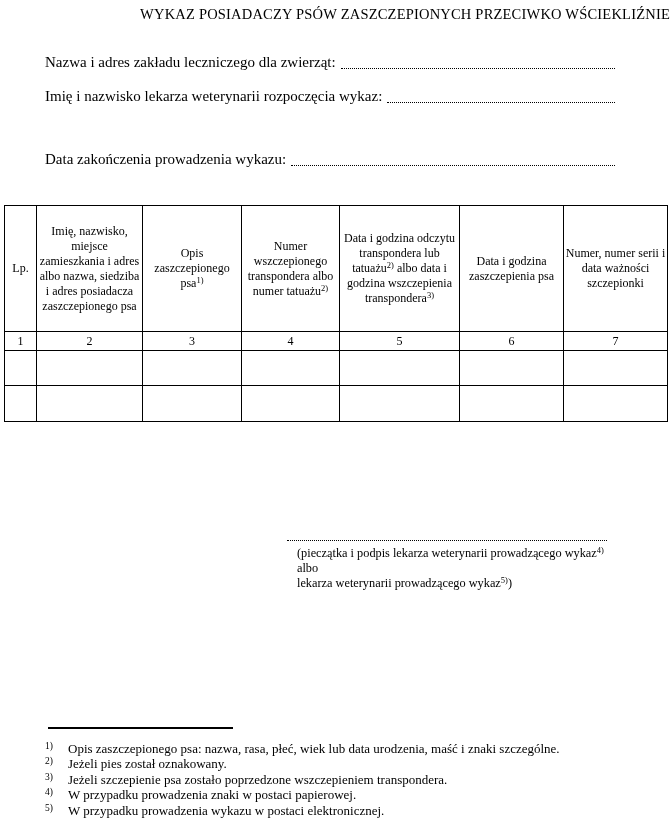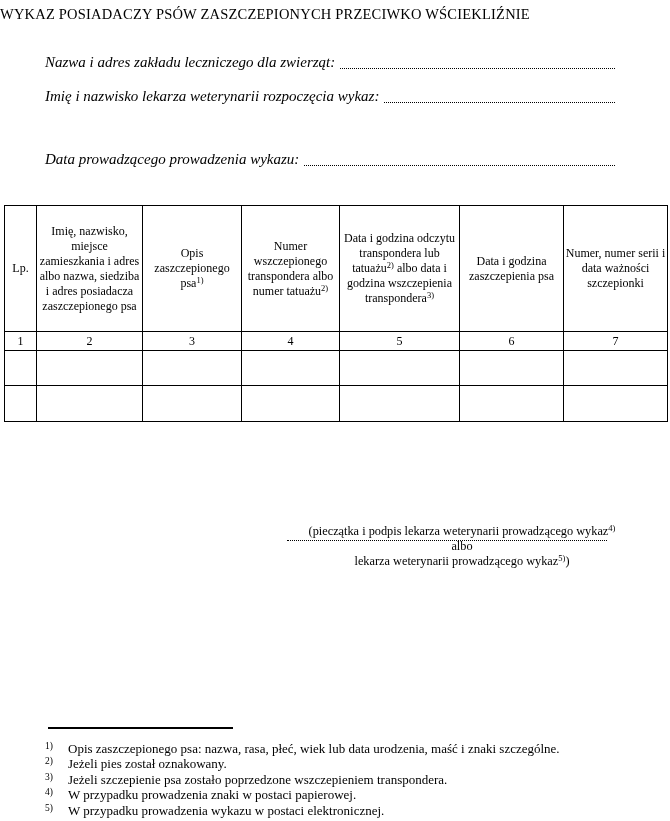--- a/index.html
+++ b/index.html
@@ -14,36 +14,35 @@
     background: #ffffff;
     color: #000000;
     font-family: "Liberation Serif", "DejaVu Serif", serif;
     overflow: hidden;
   }
   .title {
     position: absolute;
     top: 5px;
     left: 0;
     width: 670px;
-    text-align: left;
+    text-align: right;
     font-size: 14.5px;
     line-height: 19px;
     letter-spacing: 0.2px;
     white-space: nowrap;
   }
   .field-line {
     position: absolute;
     left: 45px;
     width: 570px;
     height: 19px;
     display: flex;
     font-size: 15px;
     line-height: 19px;
     white-space: nowrap;
-    font-style: italic;
   }
   .field-label { flex: 0 0 auto; }
   .dots {
     flex: 1 1 auto;
     position: relative;
     margin-left: 5px;
   }
   .dots::after {
     content: "";
     position: absolute;
@@ -81,25 +80,25 @@
     position: absolute;
     left: 287px;
     top: 540px;
     width: 320px;
     height: 0;
     border-top: 1.6px dotted #000;
   }
   .sig-caption {
     position: absolute;
     left: 297px;
-    top: 524px;
+    top: 546px;
     width: 330px;
     font-size: 12.3px;
     line-height: 14.8px;
-    text-align: center;
+    text-align: left;
   }
   .fn-rule {
     position: absolute;
     left: 48px;
     top: 727px;
     width: 185px;
     height: 0;
     border-top: 2px solid #000;
   }
   .footnotes {
@@ -132,21 +131,21 @@
 
   <div class="field-line" style="top:53px">
     <span class="field-label">Nazwa i adres zakładu leczniczego dla zwierząt:</span>
     <span class="dots"></span>
   </div>
   <div class="field-line" style="top:87px">
     <span class="field-label">Imię i nazwisko lekarza weterynarii rozpoczęcia wykaz:</span>
     <span class="dots"></span>
   </div>
   <div class="field-line" style="top:150px">
-    <span class="field-label">Data prowadzącego prowadzenia wykazu:</span>
+    <span class="field-label">Data zakończenia prowadzenia wykazu:</span>
     <span class="dots"></span>
   </div>
 
   <table class="vacc-table">
     <colgroup>
       <col style="width:32px">
       <col style="width:106px">
       <col style="width:99px">
       <col style="width:98px">
       <col style="width:120px">

